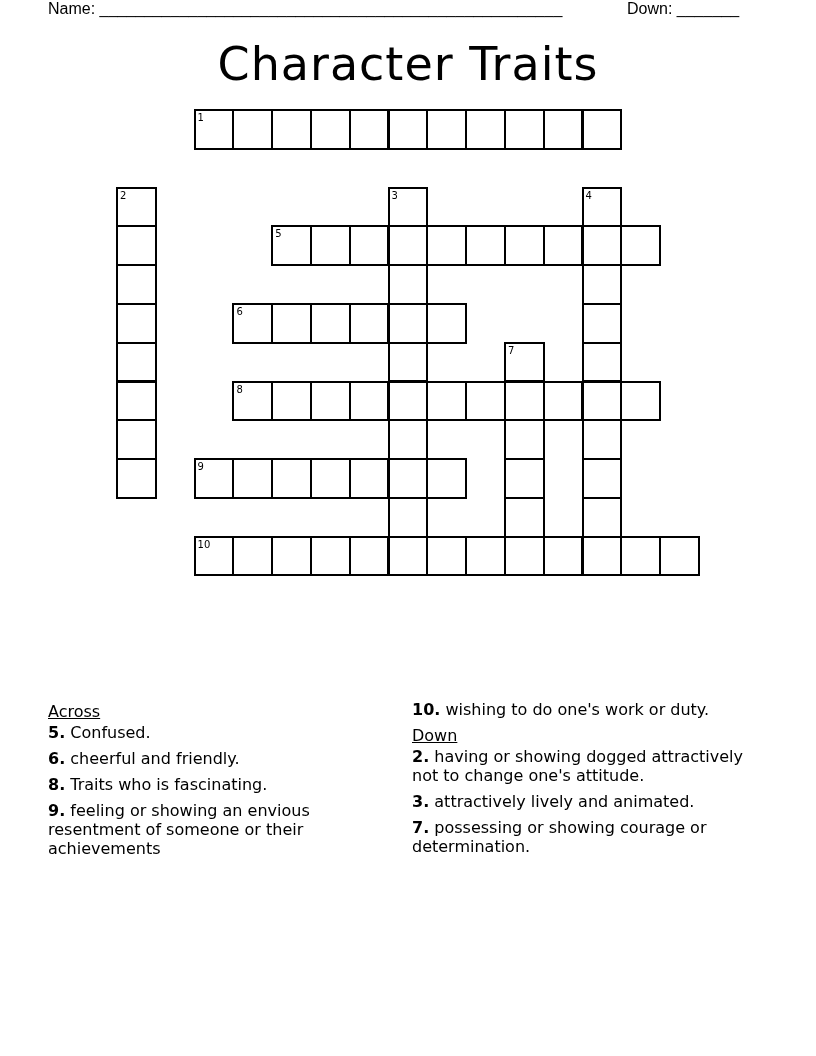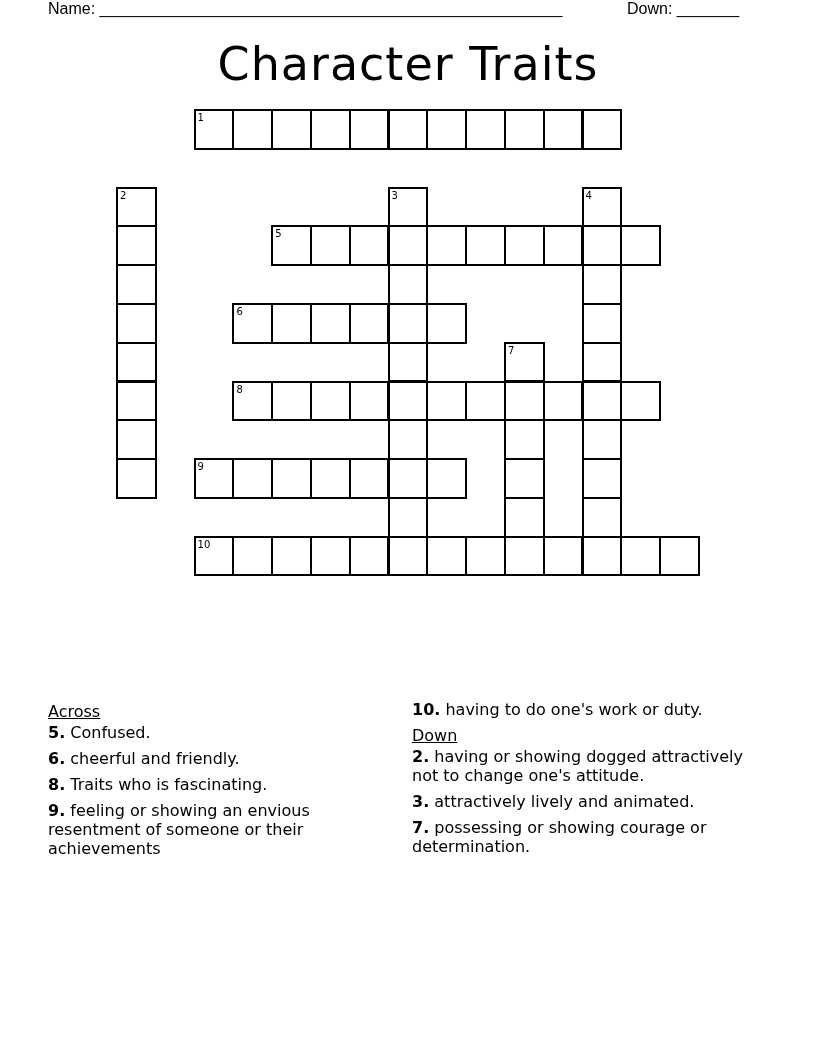--- a/index.html
+++ b/index.html
@@ -132,18 +132,18 @@
 
 <div class="clues clues-left">
   <div class="clue-heading">Across</div>
   <div class="clue"><span class="clue-num">5.</span><span> Confused.</span></div>
   <div class="clue"><span class="clue-num">6.</span><span> cheerful and friendly.</span></div>
   <div class="clue"><span class="clue-num">8.</span><span> Traits who is fascinating.</span></div>
   <div class="clue"><span class="clue-num">9.</span><span> feeling or showing an envious resentment of someone or their achievements</span></div>
 </div>
 
 <div class="clues clues-right">
-  <div class="clue"><span class="clue-num">10.</span><span> having to do one's work or duty.</span></div>
+  <div class="clue"><span class="clue-num">10.</span><span> wishing to do one's work or duty.</span></div>
   <div class="clue-heading">Down</div>
   <div class="clue"><span class="clue-num">2.</span><span> having or showing dogged attractively not to change one's attitude.</span></div>
   <div class="clue"><span class="clue-num">3.</span><span> attractively lively and animated.</span></div>
   <div class="clue"><span class="clue-num">7.</span><span> possessing or showing courage or determination.</span></div>
 </div>
 
 </body></html>

